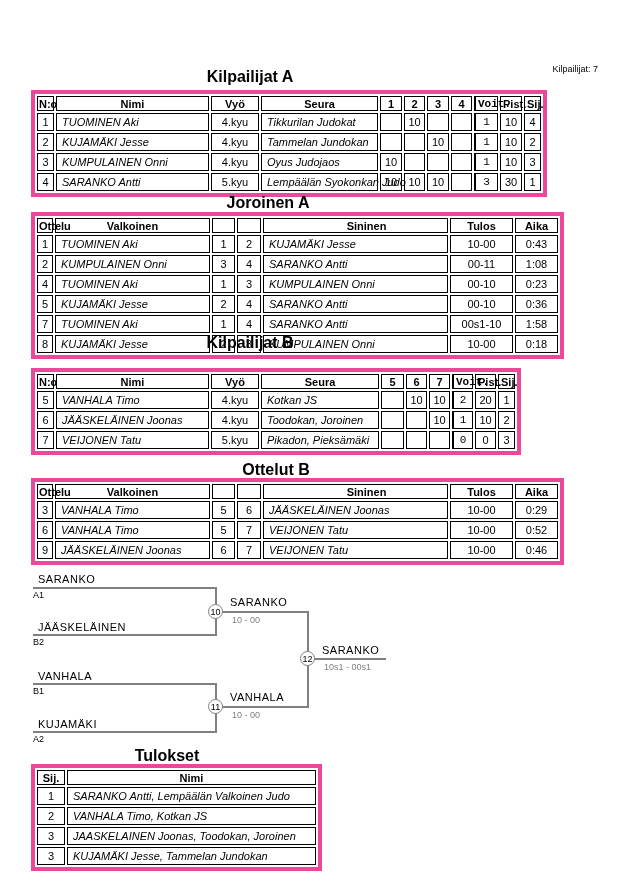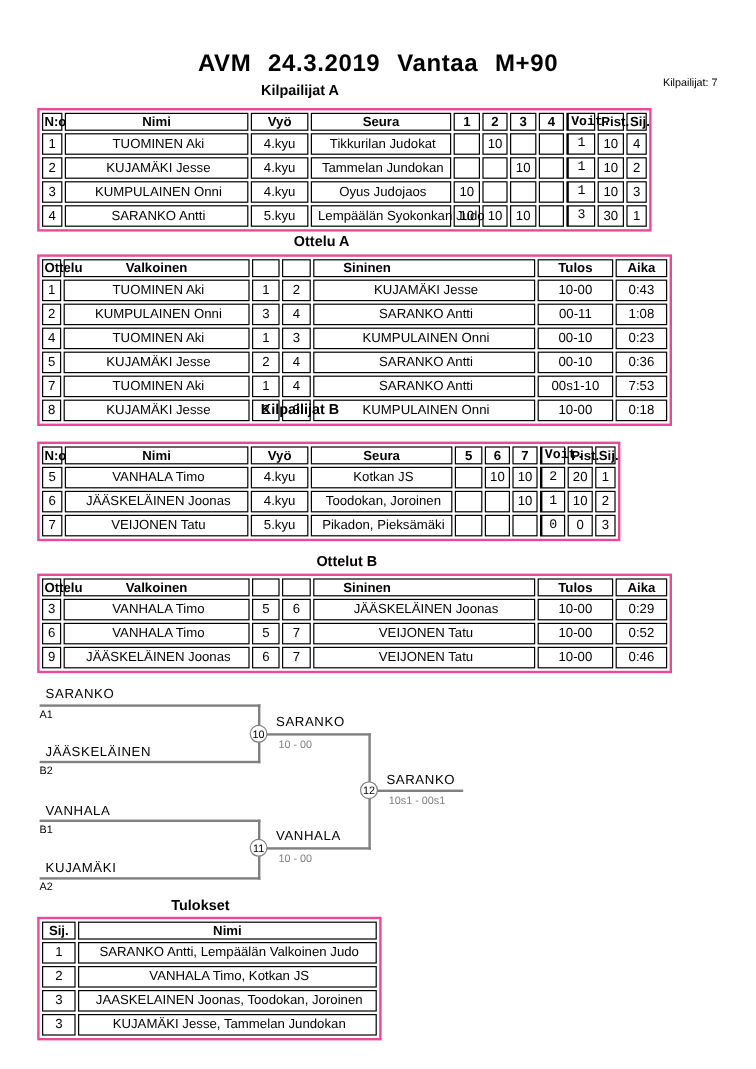--- a/index.html
+++ b/index.html
@@ -1,45 +1,44 @@
 <!DOCTYPE html>
 <html style="--line: #808080; --text: #000000; --background: #ffffff;"><head>
 <meta charset="utf-8">
 <style>
   html,body{margin:0;padding:0;background:#fff;}
   .page{position:relative;width:630px;height:891px;background:#fff;
         font-family:"Liberation Sans",sans-serif;color:#000;overflow:hidden;}
   .title{position:absolute;left:0;top:42px;width:630px;text-align:center;
          font-size:20px;font-weight:bold;word-spacing:8px;letter-spacing:.5px;}
   .count-label{position:absolute;top:64px;right:32px;font-size:9px;}
-  .heading{position:absolute;transform:translateX(-50%);font-size:12px;font-weight:bold;white-space:nowrap;}
+  .heading{position:absolute;transform:translateX(-50%);font-size:16px;font-weight:bold;white-space:nowrap;}
   table{position:absolute;border-collapse:separate;border-spacing:2px;
-        border:2px solid #ec4899;table-layout:fixed;}
+        border:4px solid #ec4899;table-layout:fixed;}
   th,td{border:1px solid #000;font-size:11px;height:16px;padding:0 2px;
         overflow:visible;white-space:nowrap;text-align:center;vertical-align:middle;}
   th{font-weight:bold;height:13px;text-align:center;}
-  .l{text-align:center;padding-left:5px;}
+  .l{text-align:left;padding-left:5px;font-style:italic;}
   th.hl{text-align:left;padding-left:1px;}
-  th.sin{text-align:left;padding-left:24px;}
+  th.sin{text-align:center;padding-left:24px;}
   .thick{border-left:2px solid #000;font-family:Liberation Mono, monospace;}
   
   .bl{position:absolute;background:var(--line,#808080);}
   .bname{position:absolute;font-size:11px;letter-spacing:.5px;white-space:nowrap;}
   .bseed{position:absolute;font-size:9px;white-space:nowrap;}
   .bscore{position:absolute;font-size:9px;color:var(--line,#808080);white-space:nowrap;}
   .bcircle{position:absolute;width:15px;height:15px;border:1px solid var(--line,#808080);
            border-radius:50%;background:#fff;font-size:9px;line-height:15px;
            text-align:center;box-sizing:border-box;z-index:2;}
 </style>
 </head>
 <body>
 
 <div class="page">
 
-  <div class="title">AVM 24.3.2019 Vantaa M+90</div>
   <div class="count-label">Kilpailijat: 7</div>
 
   <div class="heading" style="left:250px;top:68px">Kilpailijat A</div>
   <table style="left:31px;top:90px;width:512px">
     <colgroup>
       <col style="width:17px">
         <col style="width:153px">
         <col style="width:48px">
         <col style="width:117px">
       <col style="width:22px">
@@ -118,21 +117,21 @@
           <td>10</td>
           <td>10</td>
           <td></td>
           <td class="thick">3</td>
           <td>30</td>
           <td>1</td>
         </tr>
       </tbody>
   </table>
 
-  <div class="heading" style="left:268px;top:194px">Ottelu A</div>
+  <div class="heading" style="left:268px;top:194px">Joroinen A</div>
   <table style="left:31px;top:212px;width:529px">
     <colgroup>
       <col style="width:16px">
         <col style="width:155px">
         <col style="width:23px">
         <col style="width:24px">
       <col style="width:185px">
         <col style="width:63px">
         <col style="width:43px">
     </colgroup>
@@ -189,21 +188,21 @@
           <td>0:36</td>
         </tr>
 
         <tr>
           <td>7</td>
           <td class="l">TUOMINEN Aki</td>
           <td>1</td>
           <td>4</td>
           <td class="l">SARANKO Antti</td>
           <td>00s1-10</td>
-          <td>7:53</td>
+          <td>1:58</td>
         </tr>
 
         <tr>
           <td>8</td>
           <td class="l">KUJAMÄKI Jesse</td>
           <td>2</td>
           <td>3</td>
           <td class="l">KUMPULAINEN Onni</td>
           <td>10-00</td>
           <td>0:18</td>
@@ -275,21 +274,21 @@
           <td></td>
           <td></td>
           <td></td>
           <td class="thick">0</td>
           <td>0</td>
           <td>3</td>
         </tr>
       </tbody>
   </table>
 
-  <div class="heading" style="left:289px;top:461px">Ottelut B</div>
+  <div class="heading" style="left:276px;top:461px">Ottelut B</div>
   <table style="left:31px;top:478px;width:529px">
     <colgroup>
       <col style="width:16px">
         <col style="width:155px">
         <col style="width:23px">
         <col style="width:24px">
       <col style="width:185px">
         <col style="width:63px">
         <col style="width:43px">
     </colgroup>

